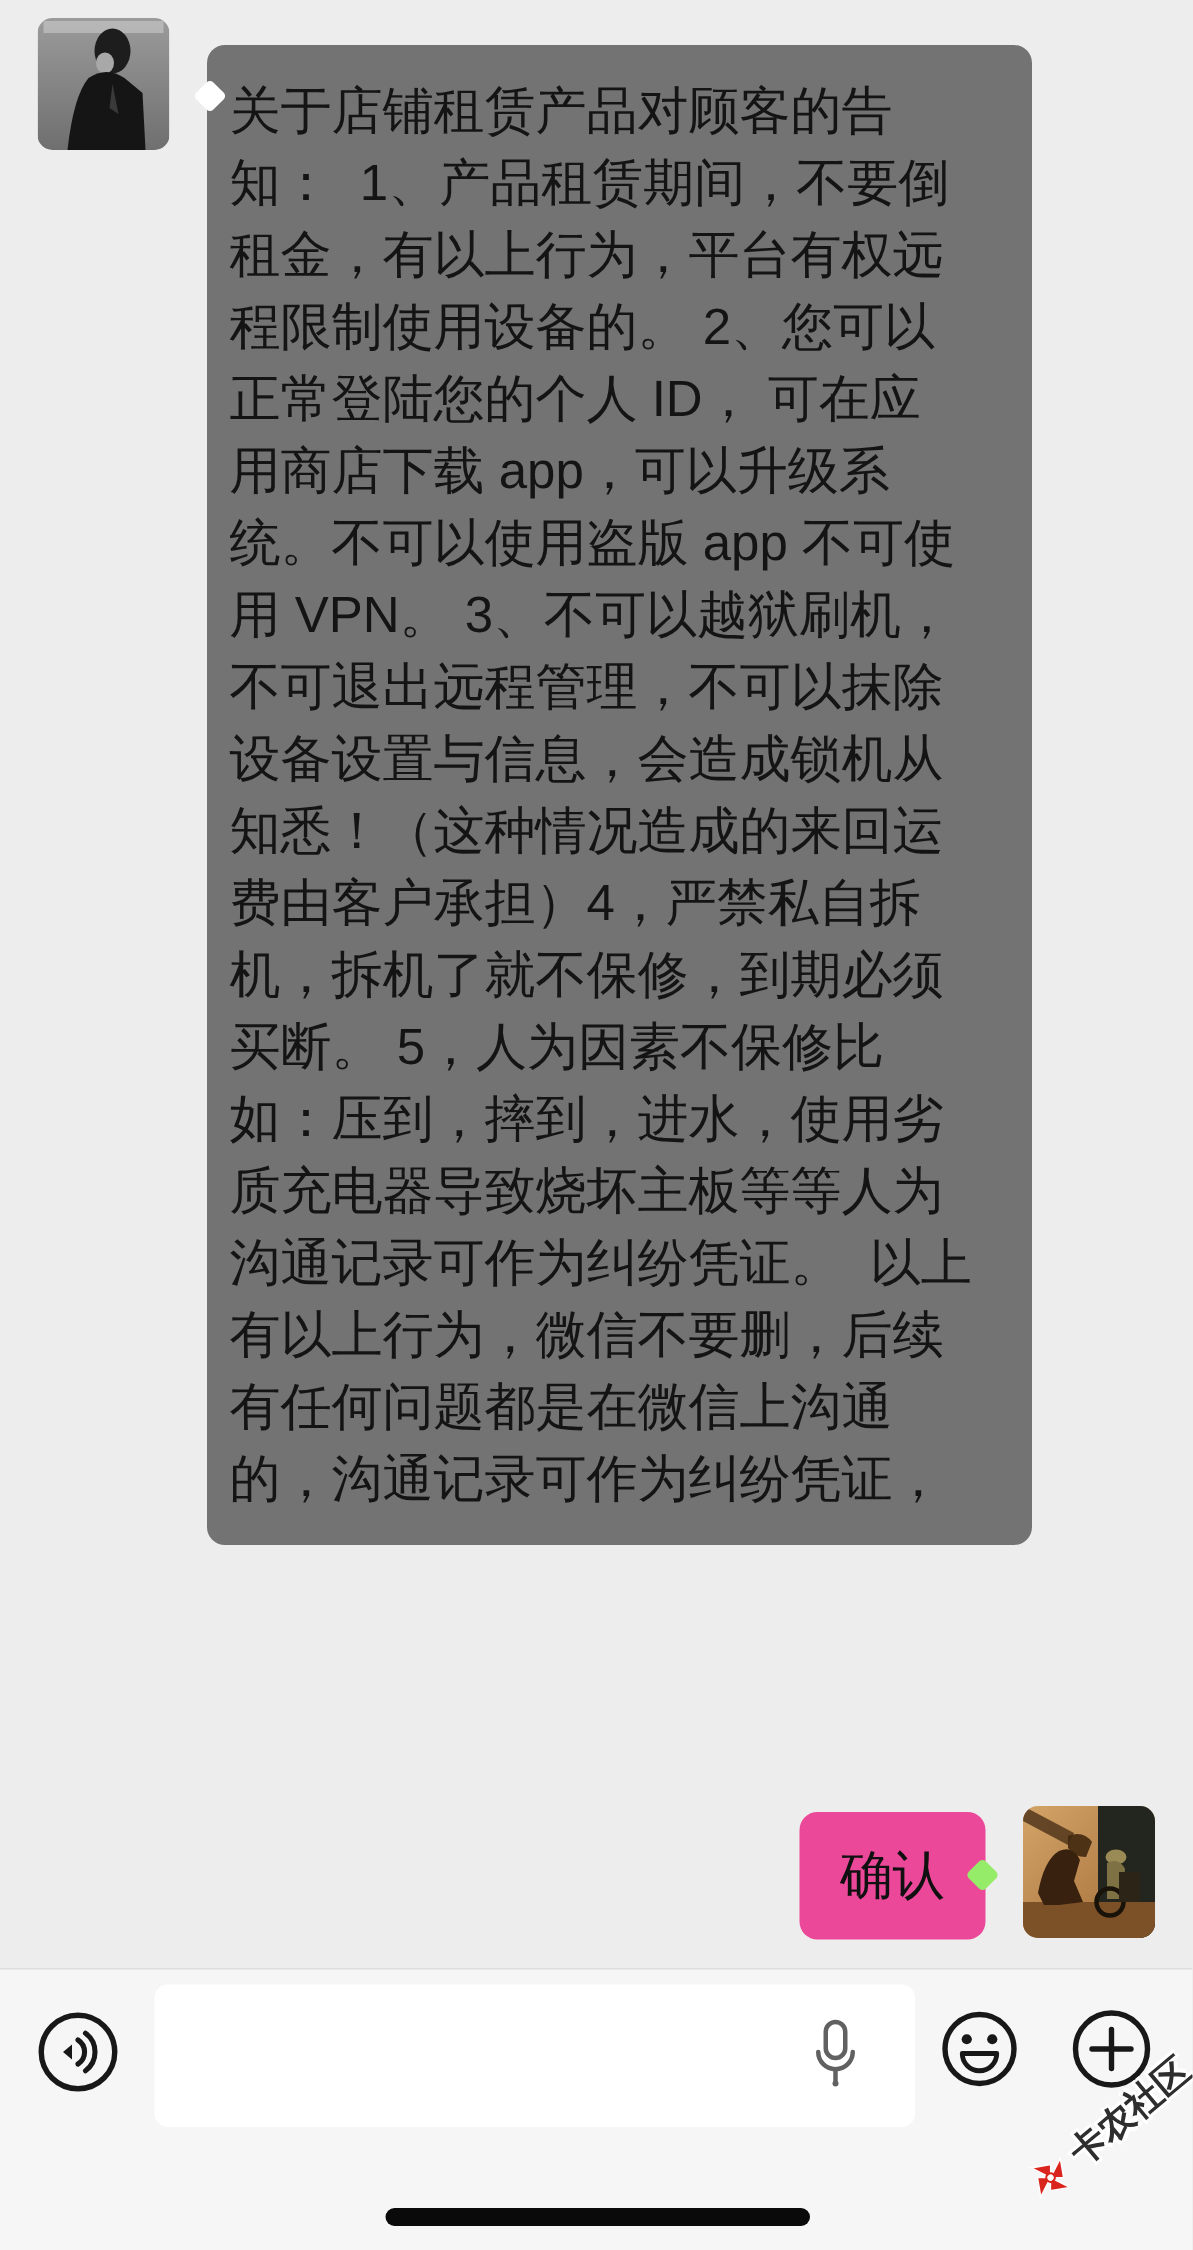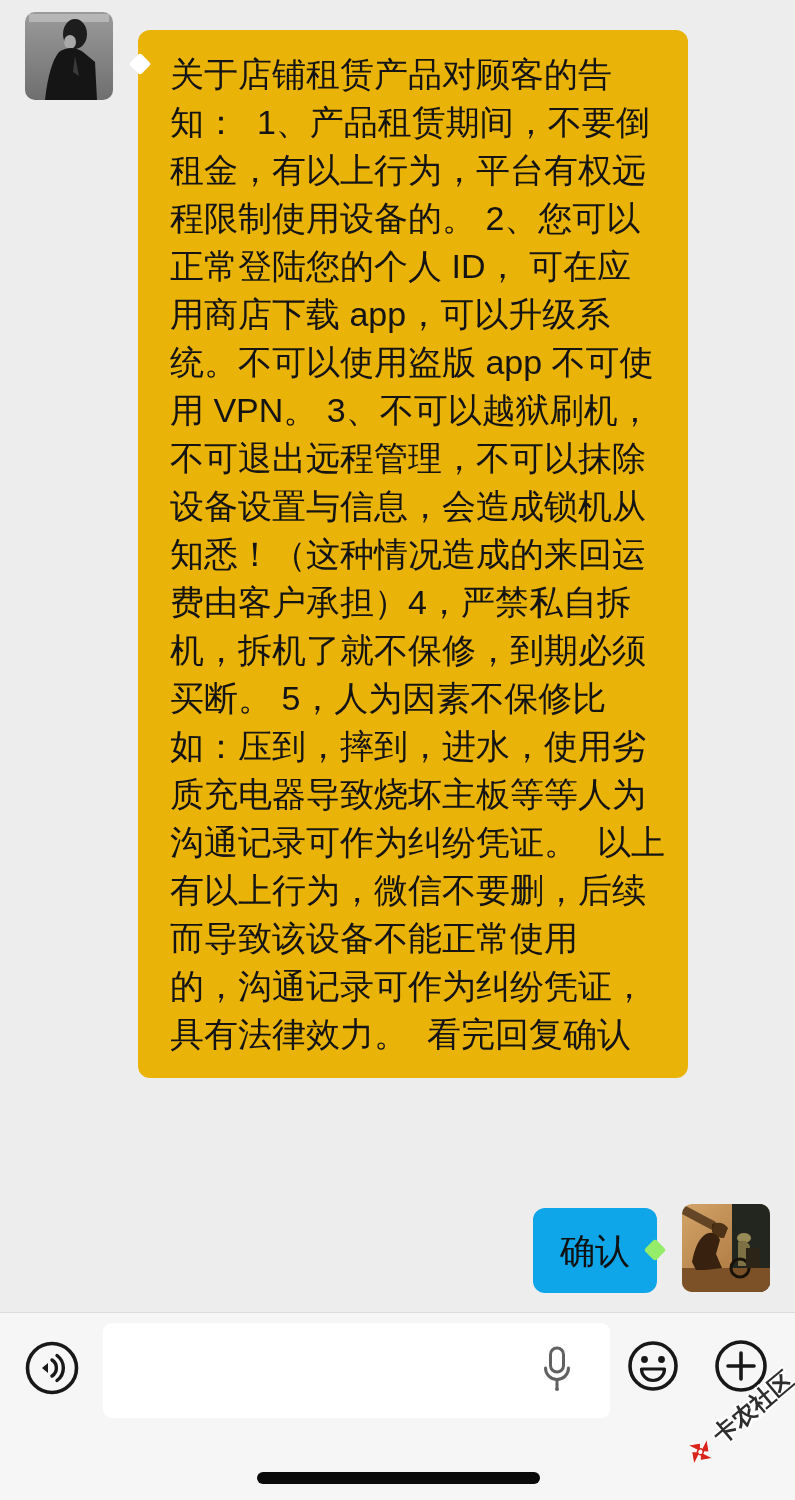--- a/index.html
+++ b/index.html
@@ -9,24 +9,24 @@
 
   
   .avatar { position:absolute; border-radius:10px; overflow:hidden; }
   .avatar svg { display:block; width:100%; height:100%; }
   .avatar-left  { left:25px; top:12px;   width:88px; height:88px; }
   .avatar-right { left:682px; top:1204px; width:88px; height:88px; }
 
   
   .bubble { position:absolute; border-radius:12px; }
   .bubble .tail { position:absolute; width:16px; height:16px; transform:rotate(45deg); border-radius:3px; }
-  .incoming { left:138px; top:30px; width:550px; background:#eab308; padding:20px 32px; }
+  .incoming { left:138px; top:30px; width:550px; background:#737373; padding:20px 15px; }
   .incoming .tail { background:#ffffff; left:-6px; top:26px; }
   .msg-line { font-size:34px; line-height:48px; color:#141414; white-space:pre; letter-spacing:0; }
-  .outgoing { left:533px; top:1208px; height:85px; background:#0ea5e9; padding:0 27px; }
+  .outgoing { left:533px; top:1208px; height:85px; background:#ec4899; padding:0 27px; }
   .outgoing .tail { background:#95ec69; right:-6px; top:34px; }
   .outgoing .txt { font-size:35px; line-height:85px; color:#101010; white-space:nowrap; display:block; }
 
   
   .input-bar { position:absolute; left:0; top:1312px; width:795px; height:188px;
                background:#f6f6f6; border-top:1px solid #dcdcdc; }
   .circle-btn { position:absolute; border-radius:50%; background:transparent; }
   .voice-btn { left:25px; top:1341px; width:54px; height:54px; }
   .emoji-btn { left:627px; top:1340px; width:52px; height:52px; }
   .plus-btn  { left:714px; top:1339px; width:54px; height:54px; }
@@ -86,23 +86,22 @@
         <div class="msg-line">不可退出远程管理，不可以抹除</div>
         <div class="msg-line">设备设置与信息，会造成锁机从</div>
         <div class="msg-line">知悉！（这种情况造成的来回运</div>
         <div class="msg-line">费由客户承担）4，严禁私自拆</div>
         <div class="msg-line">机，拆机了就不保修，到期必须</div>
         <div class="msg-line">买断。 5，人为因素不保修比</div>
         <div class="msg-line">如：压到，摔到，进水，使用劣</div>
         <div class="msg-line">质充电器导致烧坏主板等等人为</div>
         <div class="msg-line">沟通记录可作为纠纷凭证。  以上</div>
         <div class="msg-line">有以上行为，微信不要删，后续</div>
-        <div class="msg-line">而导致该设备不能正常使用</div>
+        <div class="msg-line">有任何问题都是在微信上沟通</div>
         <div class="msg-line">的，沟通记录可作为纠纷凭证，</div>
-        <div class="msg-line">具有法律效力。  看完回复确认</div>
       </div>
   </div>
 
   <div class="bubble outgoing">
     <div class="tail"></div>
     <span class="txt">确认</span>
   </div>
 
   <div class="avatar avatar-right">
     <svg viewBox="0 0 88 88">

